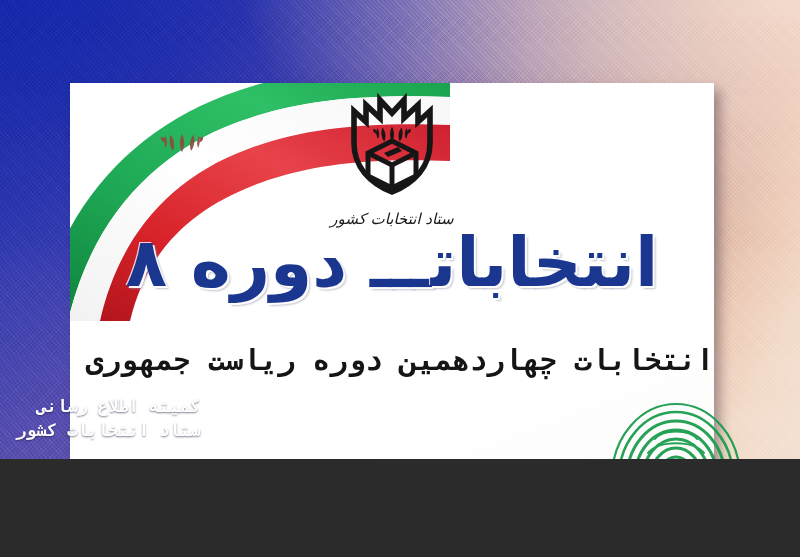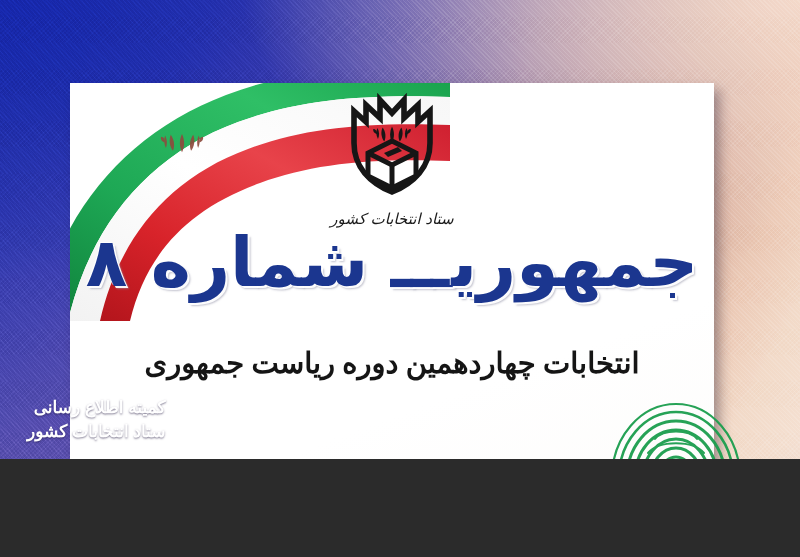--- a/index.html
+++ b/index.html
@@ -150,22 +150,21 @@
       -1px -1px 0 rgba(255,255,255,0.8);
   }
   .headline .kashida { letter-spacing: 0; font-family: Liberation Serif, serif; }
 
   
   .subtitle {
     position: absolute;
     left: 0;
     right: 0;
     top: 262px;
-    text-align: center;
-    font-family: Liberation Serif, serif;
+    font-family: Liberation Mono, monospace;
     font-weight: 700;
     font-size: 29px;
     line-height: 1.25;
     color: #151515;
     direction: rtl;
   }
 
   
   .fingerprint {
     position: absolute;
@@ -177,26 +176,25 @@
   }
 
   
   .credit {
     position: absolute;
     left: 16px;
     bottom: 14px;
     direction: rtl;
     text-align: right;
     color: #ffffff;
-    font-family: Liberation Sans, sans-serif;
+    font-family: Liberation Mono, monospace;
     font-weight: 700;
     font-size: 17px;
     line-height: 1.45;
     text-shadow: 0 1px 2px rgba(30,20,60,0.55);
-    margin-left: 11px;
   }
   .credit div { white-space: nowrap; }
 </style>
 </head>
 <body>
 
 <div id="poster">
 
   <div class="bg-base"></div>
   <div class="bg-tone"></div>
@@ -272,22 +270,22 @@
         </g>
       </svg>
       <div class="logo-caption">
         <svg width="148" height="34" viewBox="0 0 148 34">
           <text x="74" y="24" text-anchor="middle" font-family="'DejaVu Sans','Liberation Sans',sans-serif" font-size="15" font-style="italic" fill="#1a1a1a">ستاد انتخابات کشور</text>
         </svg>
       </div>
     </div>
 
     <div class="headline">
-      <span>جمهوری</span><span class="kashida">ـــ</span>
-      <span>شماره</span>
+      <span>انتخابات</span><span class="kashida">ـــ</span>
+      <span>دوره</span>
       <span>۸</span>
     </div>
 
     <div class="subtitle">انتخابات چهاردهمین دوره ریاست جمهوری</div>
   </div>
 
   <svg class="fingerprint" viewBox="0 0 150 158">
     <defs>
       <clipPath id="clipTop">
           <rect x="0" y="0" width="150" height="66"></rect>

